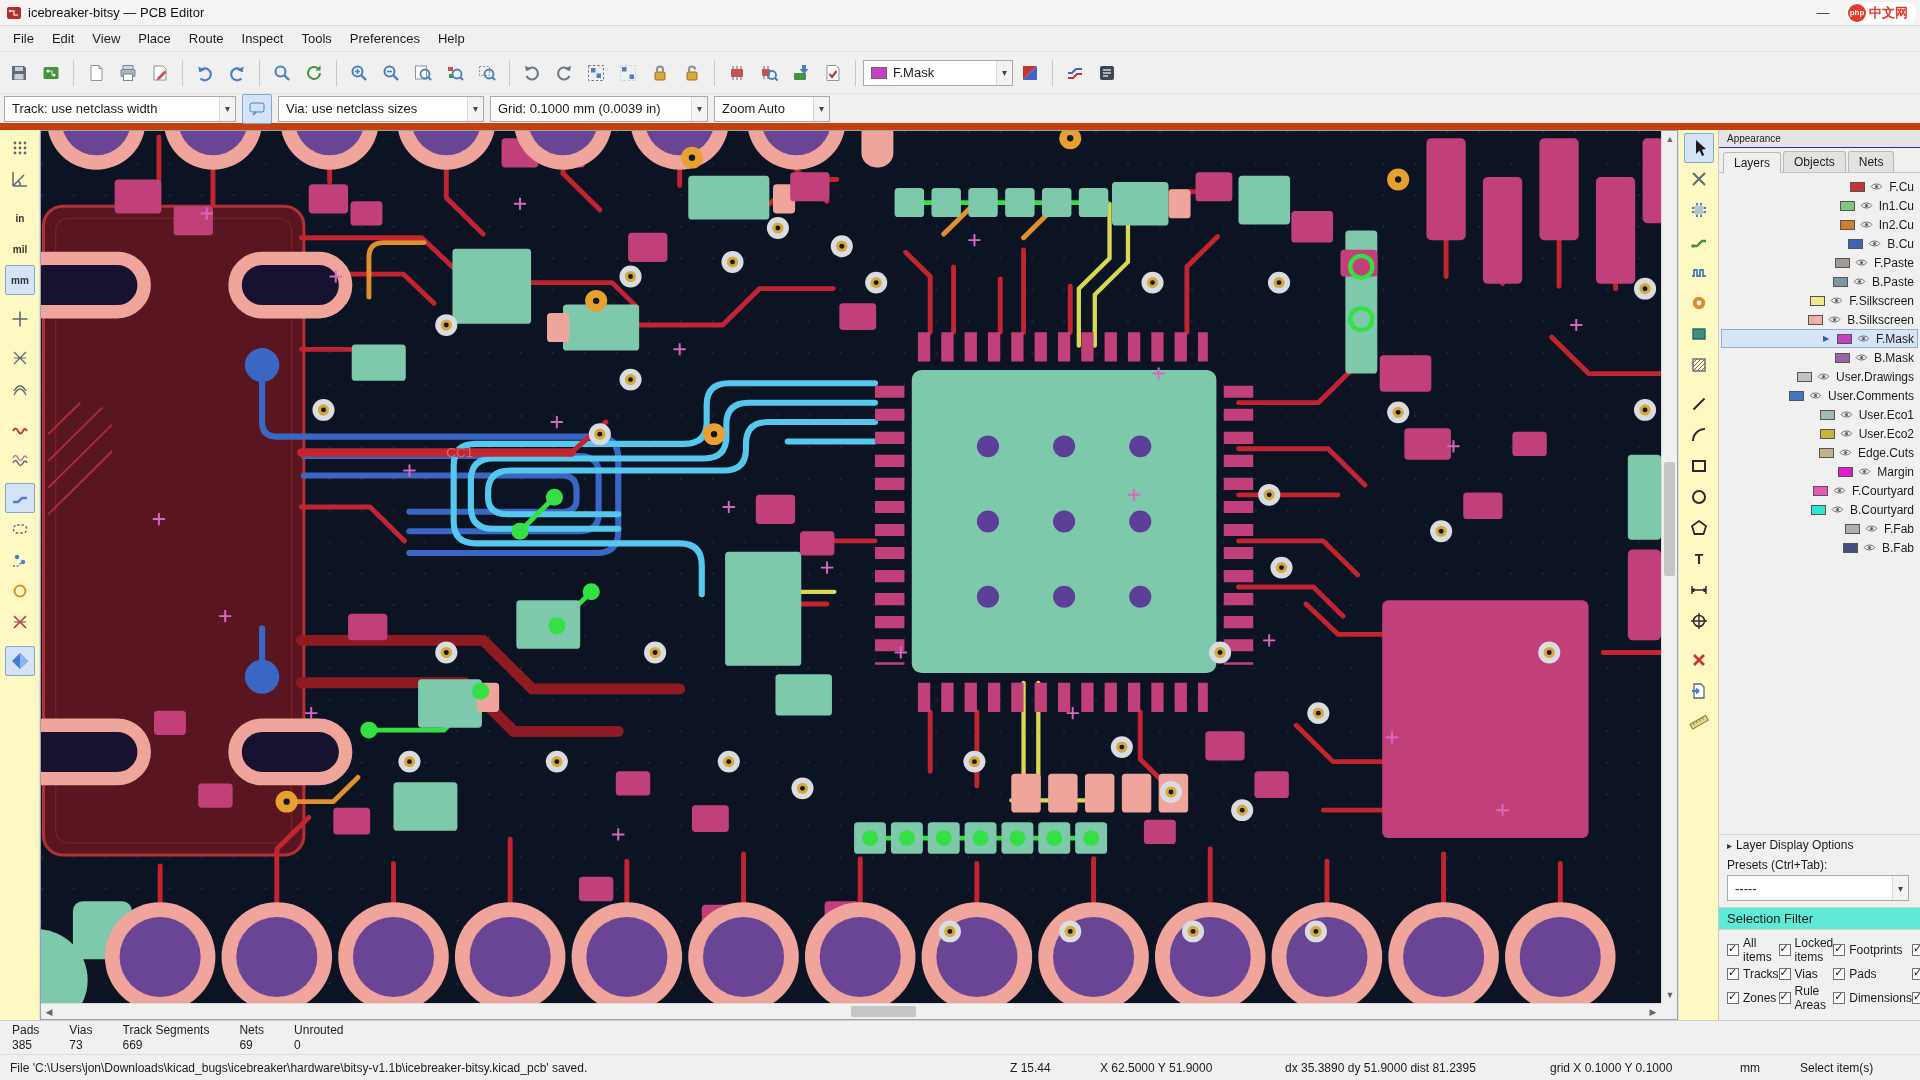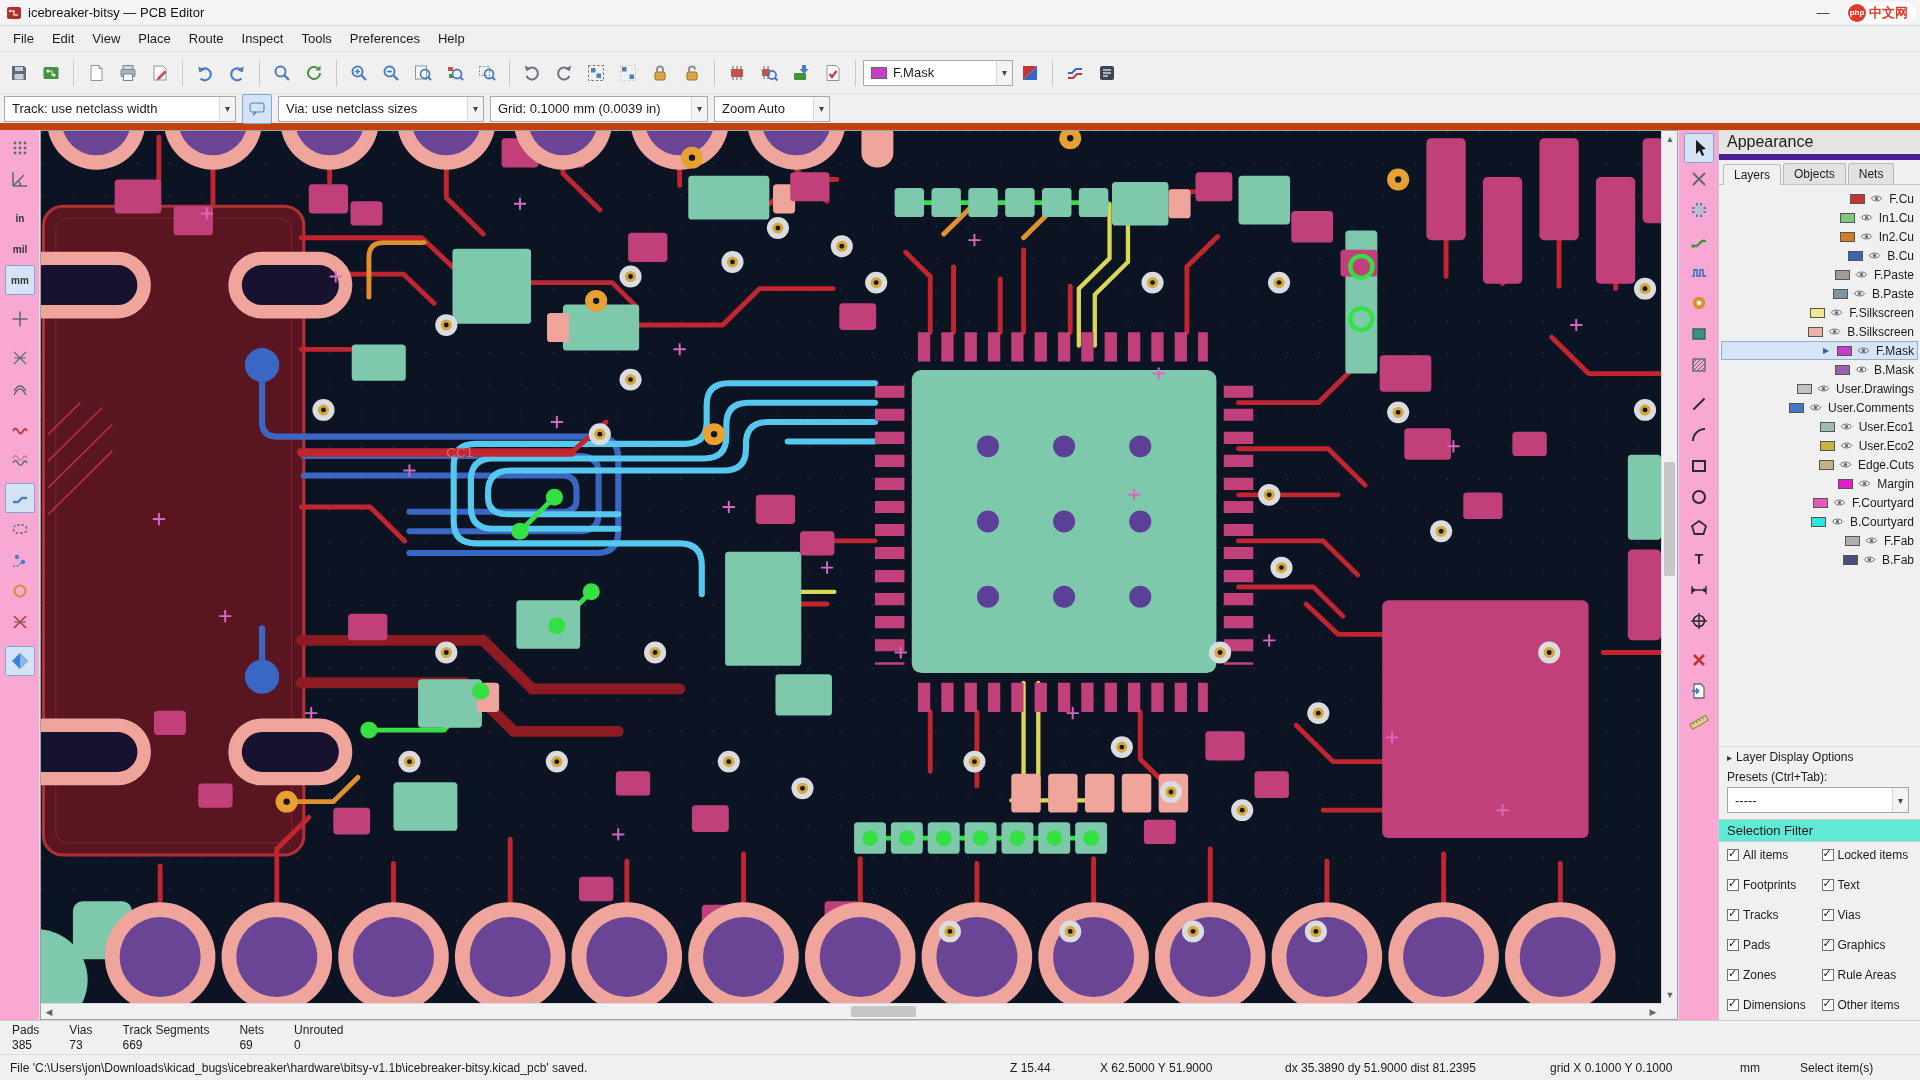--- a/index.html
+++ b/index.html
@@ -22,54 +22,54 @@
   .tbtn{width:30px;height:30px;border:1px solid transparent;background:transparent;display:flex;align-items:center;justify-content:center;border-radius:2px;flex:none;}
   .tbtn.active{background:#D4E4F6;border-color:#7FA8D4;}
   .tbtn svg{display:block;}
   .tsep{width:1px;height:26px;background:#C9C9C9;margin:0 5px;flex:none;}
   .combo{height:26px;background:#fff;border:1px solid #A9A9A9;display:flex;align-items:center;padding:0 0 0 7px;font-size:13px;gap:6px;flex:none;}
   .combo-text{white-space:nowrap;overflow:hidden;}
   .combo-arrow{margin-left:auto;border-left:1px solid #D9D9D9;align-self:stretch;display:flex;align-items:center;padding:0 5px;color:#444;font-size:10px;background:#F3F3F3;}
   .combo-swatch{width:16px;height:12px;border:1px solid #666;flex:none;}
   
   .main{display:flex;height:890px;}
-  .sidebar{width:40px;background:#f9a8d4;display:flex;flex-direction:column;align-items:center;padding-top:3px;gap:1px;flex:none;}
+  .sidebar{width:40px;background:#fef9c3;display:flex;flex-direction:column;align-items:center;padding-top:3px;gap:1px;flex:none;}
   .sidebar.left{border-right:1px solid #E0E0E0;}
   .sidebar.right{border-left:1px solid #E0E0E0;}
   .gap{height:7px;flex:none;}
   .unit-btn{font-size:10px;font-weight:bold;color:#333;}
   
   .canvas-wrap{flex:1;display:grid;grid-template-columns:1fr 16px;grid-template-rows:1fr 16px;border:1px solid #9AA4AE;background:#0C1424;}
   .canvas-wrap svg.pcb{width:100%;height:100%;display:block;}
   .vscroll{background:#F0F0F0;border-left:1px solid #DADADA;position:relative;}
   .vscroll .thumb{position:absolute;left:2px;right:2px;top:38%;height:13%;background:#C6C6C6;border-radius:2px;}
   .hscroll{background:#F0F0F0;border-top:1px solid #DADADA;position:relative;}
   .hscroll .thumb{position:absolute;top:2px;bottom:2px;left:50%;width:4%;background:#C6C6C6;border-radius:2px;}
   .sarrow{position:absolute;color:#666;font-size:9px;line-height:16px;width:16px;text-align:center;}
   .corner{background:#F0F0F0;}
   
   .appearance{width:202px;flex:none;background:#F0F0F0;border-left:1px solid #C8C8C8;display:flex;flex-direction:column;font-size:12px;}
-  .panel-title{background:#E4E4E4;border-bottom:6px solid #4c1d95;padding:3px 8px;font-size:16px;}
+  .panel-title{background:#E4E4E4;border-bottom:1px solid #4c1d95;padding:3px 8px;font-size:10px;}
   .tabs{display:flex;padding:3px 4px 0 4px;gap:2px;border-bottom:1px solid #C4C4C4;}
   .tab{padding:3px 10px;border:1px solid #B9B9B9;border-bottom:none;background:#E2E2E2;border-radius:3px 3px 0 0;font-size:12px;}
   .tab.active{background:#F0F0F0;position:relative;top:1px;}
   .layer-list{padding:4px 2px;}
   .layer-row{display:flex;align-items:center;gap:5px;height:19px;padding:0 3px;border:1px solid transparent;justify-content:flex-end;}
   .layer-row.selected{background:#D6E4F5;border-color:#8FAFD2;}
   .sel-arrow{width:9px;font-size:8px;color:#2F5FAF;flex:none;}
   .swatch{width:15px;height:10px;border:1px solid #555;flex:none;}
   .eye{width:14px;height:14px;flex:none;display:flex;align-items:center;}
   .lname{white-space:nowrap;}
   .panel-spacer{flex:1;}
   .ldo{padding:3px 8px;border-top:1px solid #D8D8D8;display:flex;gap:4px;align-items:center;}
   .ldo .tri{font-size:10px;color:#333;}
   .presets-label{padding:3px 8px 1px 8px;}
   .presets-combo{margin:2px 8px 6px 8px;width:182px;}
   .sf-title{background:#5eead4;border-top:1px solid #CFCFCF;border-bottom:1px solid #CFCFCF;padding:3px 8px;font-size:13px;}
-  .sf-grid{display:grid;grid-template-columns:1fr 1fr;row-gap:16px;padding:6px 4px 8px 8px;}
+  .sf-grid{display:grid;grid-template-columns:1fr 1fr 1fr 1fr;row-gap:3px;padding:6px 4px 8px 8px;}
   .sf-item{display:flex;align-items:center;gap:4px;font-size:12px;}
   .cb{width:12px;height:12px;border:1px solid #707070;background:#fff;flex:none;position:relative;}
   .sf-item.checked .cb::after{content:"✓";position:absolute;left:0px;top:-3px;font-size:11px;color:#111;}
   
   .status1{height:34px;background:#F0F0F0;border-top:1px solid #CFCFCF;display:flex;align-items:center;padding:0 12px;font-size:12px;}
   .stat{margin-right:30px;line-height:1.25;}
   .stat .stat-label{color:#222;}
   .status2{height:26px;background:#F0F0F0;border-top:1px solid #DDD;display:flex;align-items:center;padding:0 10px;font-size:12px;gap:0;}
   .status2 .msg{flex:1;white-space:nowrap;overflow:hidden;}
   .s2cell{white-space:nowrap;flex:none;}

